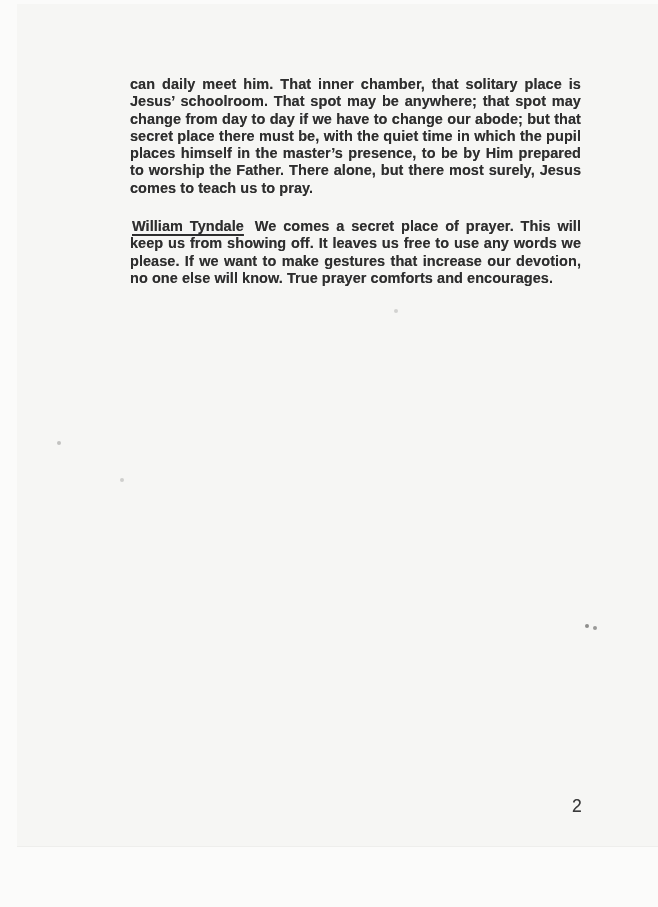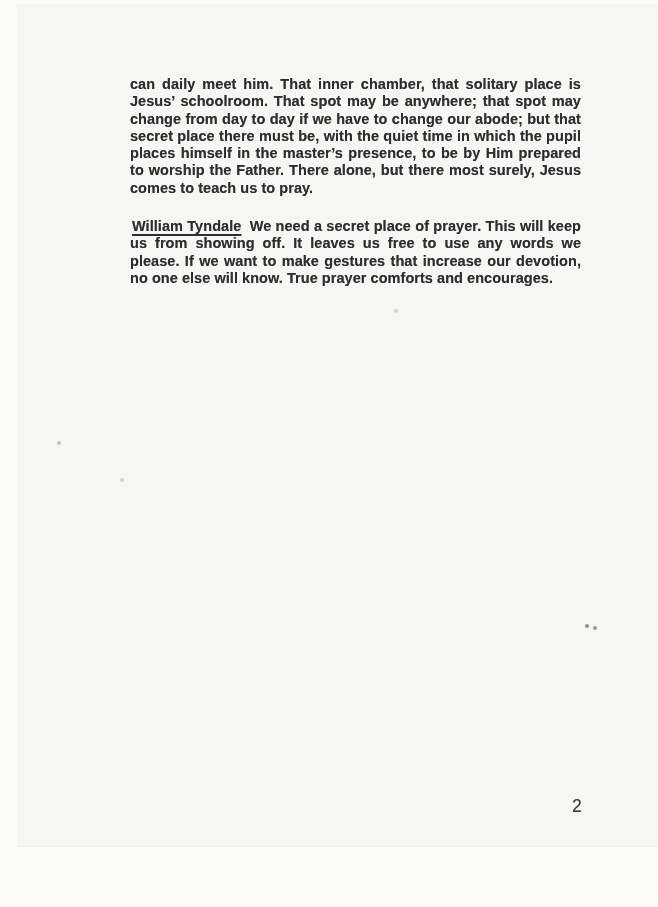--- a/index.html
+++ b/index.html
@@ -67,21 +67,21 @@
 </style>
 </head>
 <body>
 
 <div class="scan-frame">
   <div class="paper">
 
     <div class="text-block">
       <p class="para">can daily meet him. That inner chamber, that solitary place is Jesus’ schoolroom. That spot may be anywhere; that spot may change from day to day if we have to change our abode; but that secret place there must be, with the quiet time in which the pupil places himself in the master’s presence, to be by Him prepared to worship the Father. There alone, but there most surely, Jesus comes to teach us to pray.</p>
 
-      <p class="para"><span class="author">William Tyndale</span> <span>We need a secret place of prayer. This will keep us from showing off. It leaves us free to use any words we please. If we want to make gestures that increase our devotion, no one else will know. True prayer comforts and encourages.</span></p>
+      <p class="para"><span class="author">William Tyndale</span> <span>We comes a secret place of prayer. This will keep us from showing off. It leaves us free to use any words we please. If we want to make gestures that increase our devotion, no one else will know. True prayer comforts and encourages.</span></p>
     </div>
 
     <div class="page-number">2</div>
 
     <div class="speck s1"></div>
     <div class="speck s2"></div>
     <div class="speck s3"></div>
     <div class="speck s4"></div>
     <div class="speck s5"></div>
 

